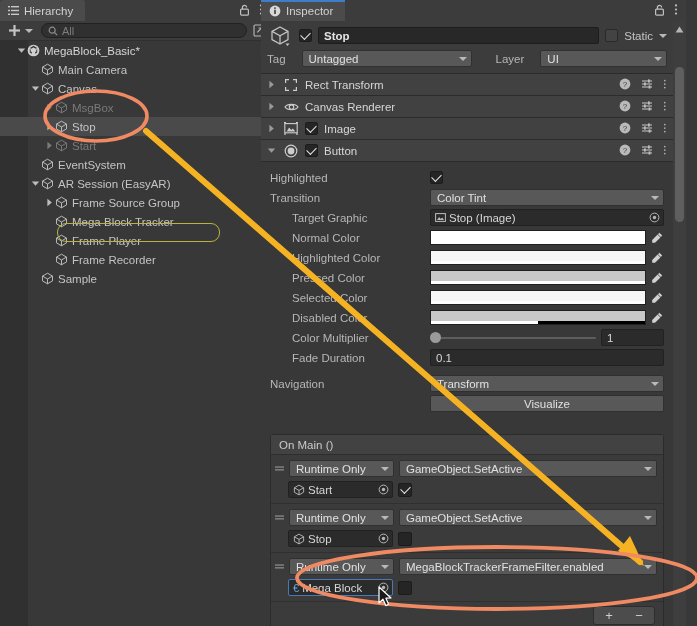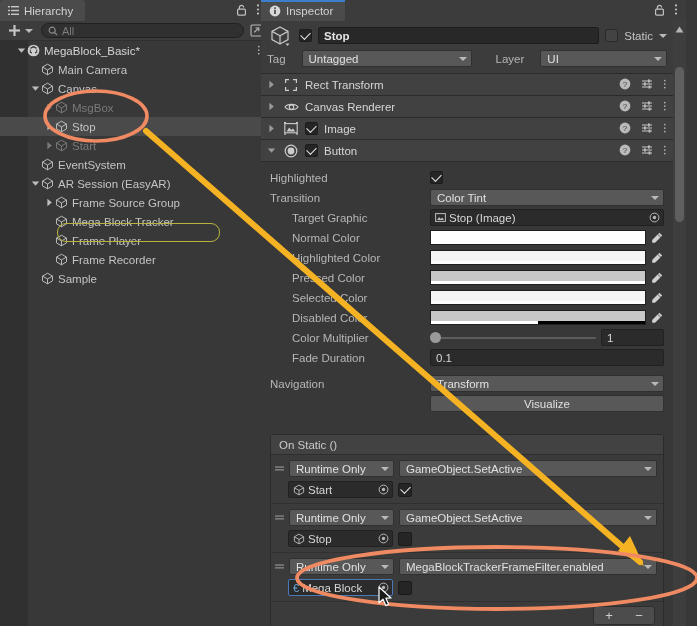--- a/index.html
+++ b/index.html
@@ -10,21 +10,21 @@
     font-size:11.5px;
     color:#c9c9c9;
     -webkit-font-smoothing:antialiased;
   }
   #root { position:relative; width:697px; height:626px; overflow:hidden; }
 
   
   #hierarchy {
     position:absolute; left:0; top:0; width:272px; height:626px;
     background:#383838;
-    border-right:4px solid #15803d;
+    border-right:1px solid #15803d;
   }
   .tabbar {
     height:21px; background:#3c3c3c; display:flex; align-items:center;
     position:relative;
   }
   .tab {
     height:21px; display:flex; align-items:center; gap:5px;
     padding:0 12px 0 8px; background:#4b4b4b; color:#d2d2d2;
     font-size:11.5px; border-top-left-radius:3px; border-top-right-radius:3px;
   }
@@ -920,21 +920,21 @@
           <div class="pctl">
             <div class="btn-wide" style="flex:1;">
               <span>Visualize</span>
             </div>
           </div>
         </div>
       </div>
 
       <div class="evt-box">
         <div class="evt-hdr">
-          <span>On Static ()</span>
+          <span>On Main ()</span>
         </div>
         <div id="evt-items">
             <div class="evt-item">
               <div class="evt-l1">
                 <span class="drag-handle">
                   <svg width="9" height="9" viewBox="0 0 9 9">
                     <g fill="#8a8a8a">
                       <rect x="0" y="2.4" width="9" height="1.3"></rect>
                       <rect x="0" y="5.2" width="9" height="1.3"></rect>
                     </g>

